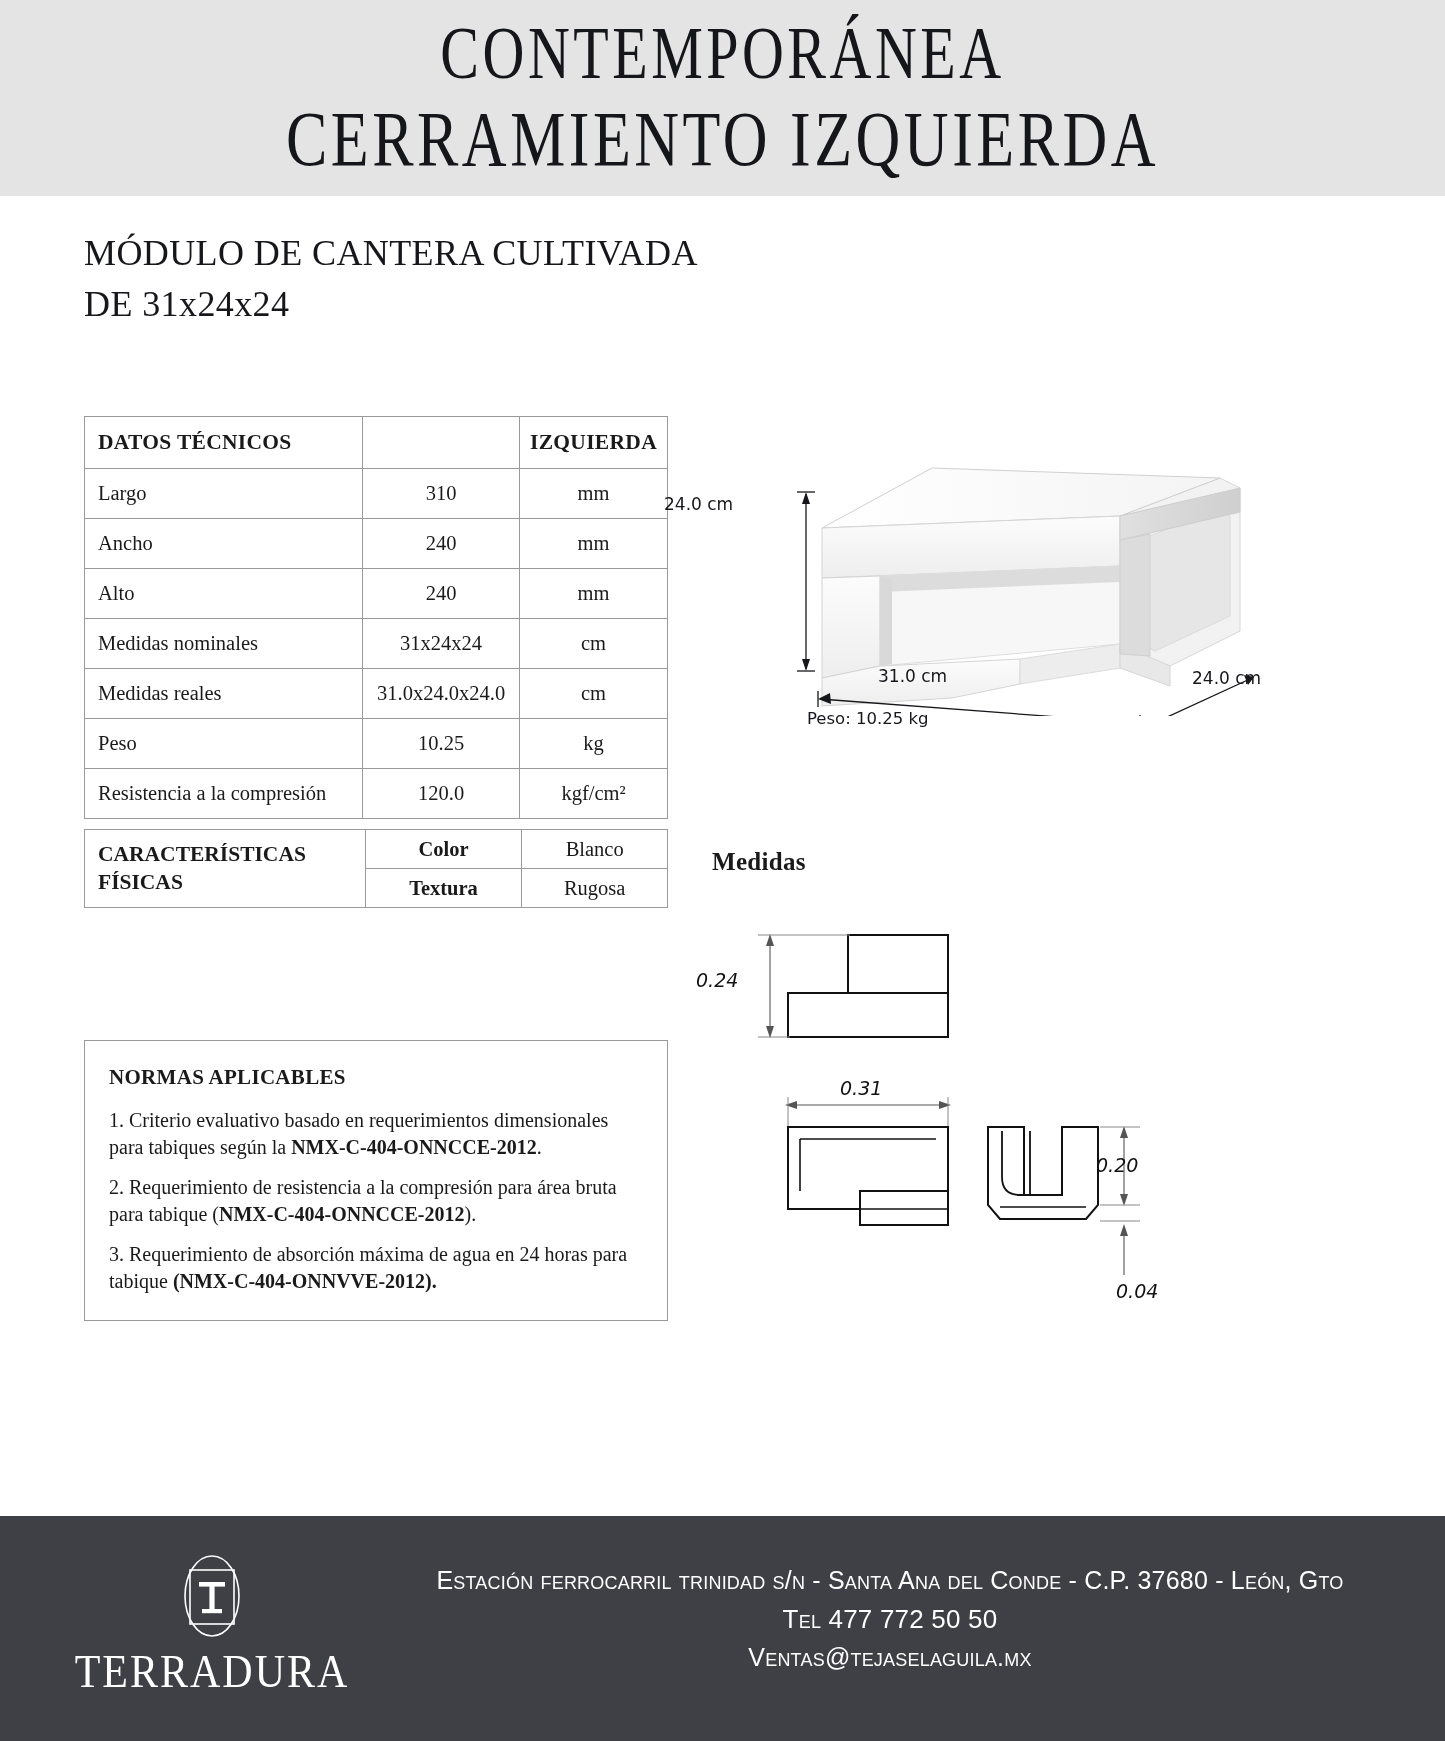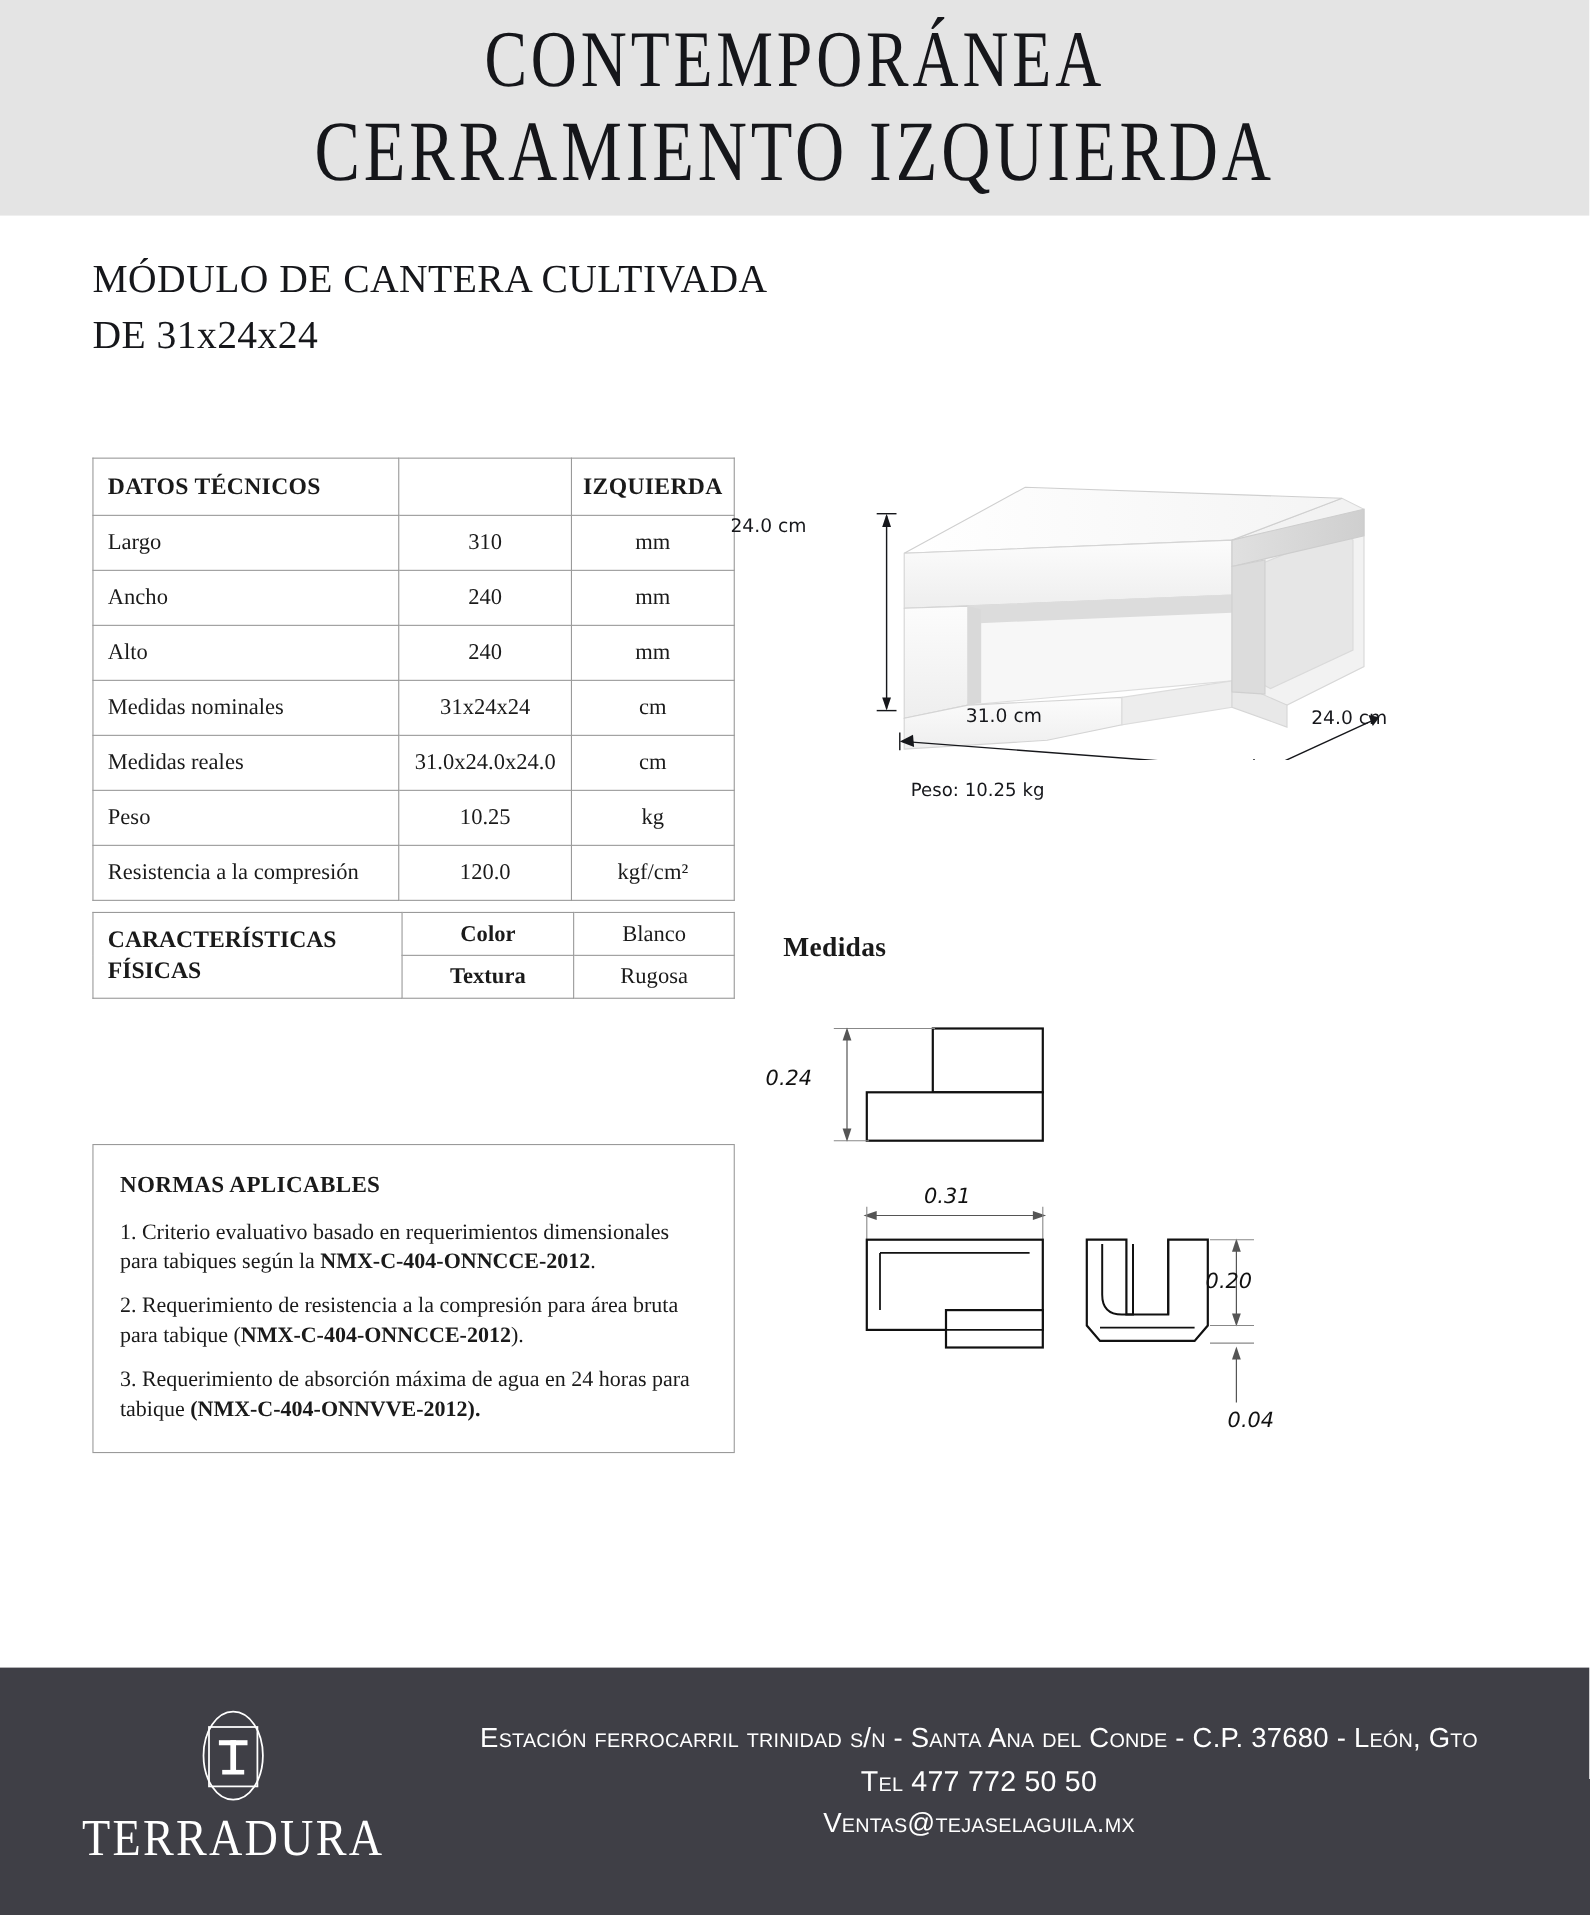--- a/index.html
+++ b/index.html
@@ -94,30 +94,30 @@
     font-size: 20px;
     line-height: 1.36;
   }
   .norms-title { font-weight: bold; font-size: 21px; letter-spacing: 0.3px; margin-bottom: 15px; }
   .norm-item { margin-bottom: 13px; }
   .norm-item:last-child { margin-bottom: 0; }
   .norm-item b { font-weight: bold; }
 
   
   .photo-area {
-    position: absolute; left: 700px; top: 391px;
+    position: absolute; left: 700px; top: 416px;
     width: 560px; height: 300px;
   }
   .dim-text {
     position: absolute;
     font-family: "DejaVu Sans", "Liberation Sans", sans-serif;
     font-size: 17px; color: #16171b; white-space: nowrap;
   }
   .peso-cap {
-    position: absolute; left: 828px; top: 709px;
+    position: absolute; left: 807px; top: 709px;
     font-family: "DejaVu Sans", "Liberation Sans", sans-serif;
     font-size: 16.5px; color: #16171b;
   }
 
   
   .medidas-title {
     position: absolute; left: 712px; top: 848px;
     font-size: 25px; font-weight: bold; letter-spacing: 0.3px;
   }
   .medidas-area {

